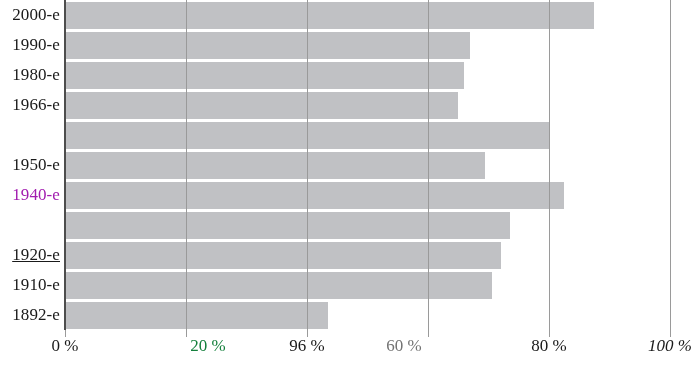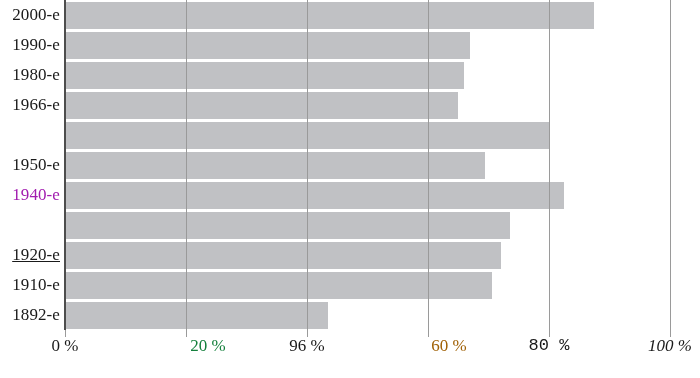--- a/index.html
+++ b/index.html
@@ -172,18 +172,18 @@
       <div class="gridline tick-extend" style="left: 605px; background: rgb(154, 154, 154); height: 337px;"></div>
       <div class="gridline" style="left: 0px; top: 330px; height: 7px; background: rgb(154, 154, 154);"></div>
     </div>
 
   <div class="axis-line" style="height: 330px;"></div>
 
   <div class="xlabels" style="top: 334px;">
       <div class="xlabel" style="left: 65px; color: rgb(26, 26, 26);">0 %</div>
       <div class="xlabel" style="left: 196px; color: #15803d; margin-left: 12px;">20 %</div>
       <div class="xlabel" style="left: 307px; color: rgb(26, 26, 26);">96 %</div>
-      <div class="xlabel" style="left: 449px; color: #a16207;">60 %</div>
-      <div class="xlabel" style="left: 549px; color: rgb(26, 26, 26); font-family: Liberation Mono, monospace;">80 %</div>
+      <div class="xlabel" style="left: 404px; color: #737373;">60 %</div>
+      <div class="xlabel" style="left: 549px; color: rgb(26, 26, 26);">80 %</div>
       <div class="xlabel" style="left: 670px; color: rgb(26, 26, 26); font-style: italic;">100 %</div>
     </div>
 
 </div>
 
 </body></html>

